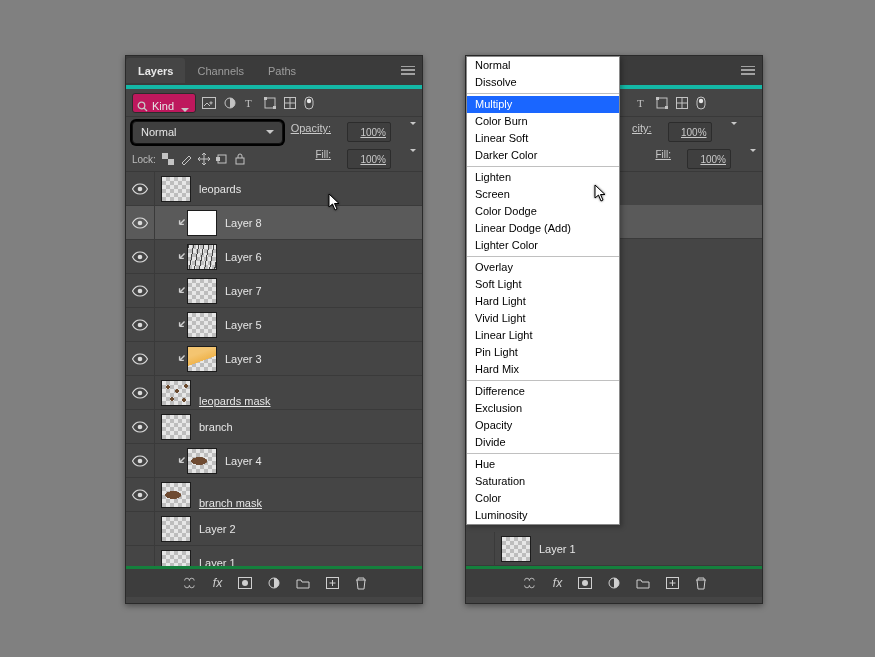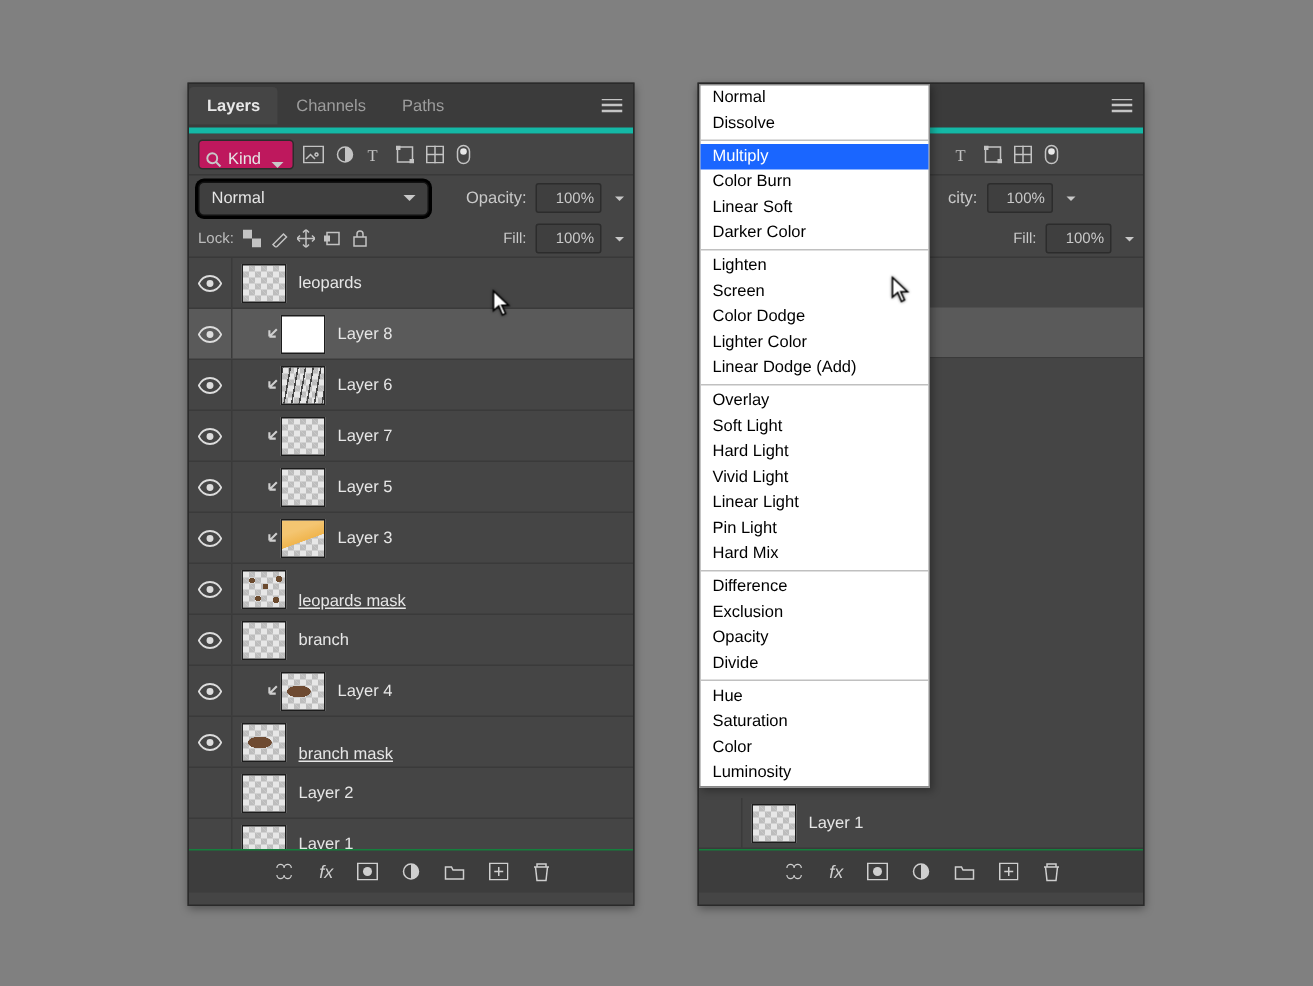--- a/index.html
+++ b/index.html
@@ -104,23 +104,23 @@
     border: 1px solid #111;
     border-radius: 4px;
     padding: 0 8px;
     background: #3f3f3f;
   }
   .blend-select.highlighted {
     box-shadow: 0 0 0 2px #000;
   }
   .kv {
     display: flex;
-    align-items: center;
-    gap: 6px;
+    gap: 16px;
     color: #c9c9c9;
+    text-decoration: underline;
   }
   .numbox {
     width: 38px;
     height: 18px;
     border: 1px solid #2c2c2c;
     background: #3f3f3f;
     border-radius: 2px;
     display: flex;
     align-items: center;
     justify-content: flex-end;
@@ -239,21 +239,21 @@
     color: #e6e6e6;
     font-size: 11px;
     text-align: right;
   }
   .underline { text-decoration: underline; margin-top: 17px; }
 
   
   .footer {
     height: 28px;
     background: #3d3d3d;
-    border-top: 1px solid #15803d;
+    border-top: 3px solid #15803d;
     display: flex;
     align-items: center;
     justify-content: center;
     gap: 16px;
     color:#cfcfcf;
   }
 
   
   .blend-menu {
     position: absolute;
@@ -686,22 +686,22 @@
       <div class="item">Dissolve</div>
       <hr>
       <div class="item selected">Multiply</div>
       <div class="item">Color Burn</div>
       <div class="item">Linear Soft</div>
       <div class="item">Darker Color</div>
       <hr>
       <div class="item">Lighten</div>
       <div class="item">Screen</div>
       <div class="item">Color Dodge</div>
+      <div class="item">Linear Dodge (Add)</div>
       <div class="item">Lighter Color</div>
-      <div class="item">Linear Dodge (Add)</div>
       <hr>
       <div class="item">Overlay</div>
       <div class="item">Soft Light</div>
       <div class="item">Hard Light</div>
       <div class="item">Vivid Light</div>
       <div class="item">Linear Light</div>
       <div class="item">Pin Light</div>
       <div class="item">Hard Mix</div>
       <hr>
       <div class="item">Difference</div>

